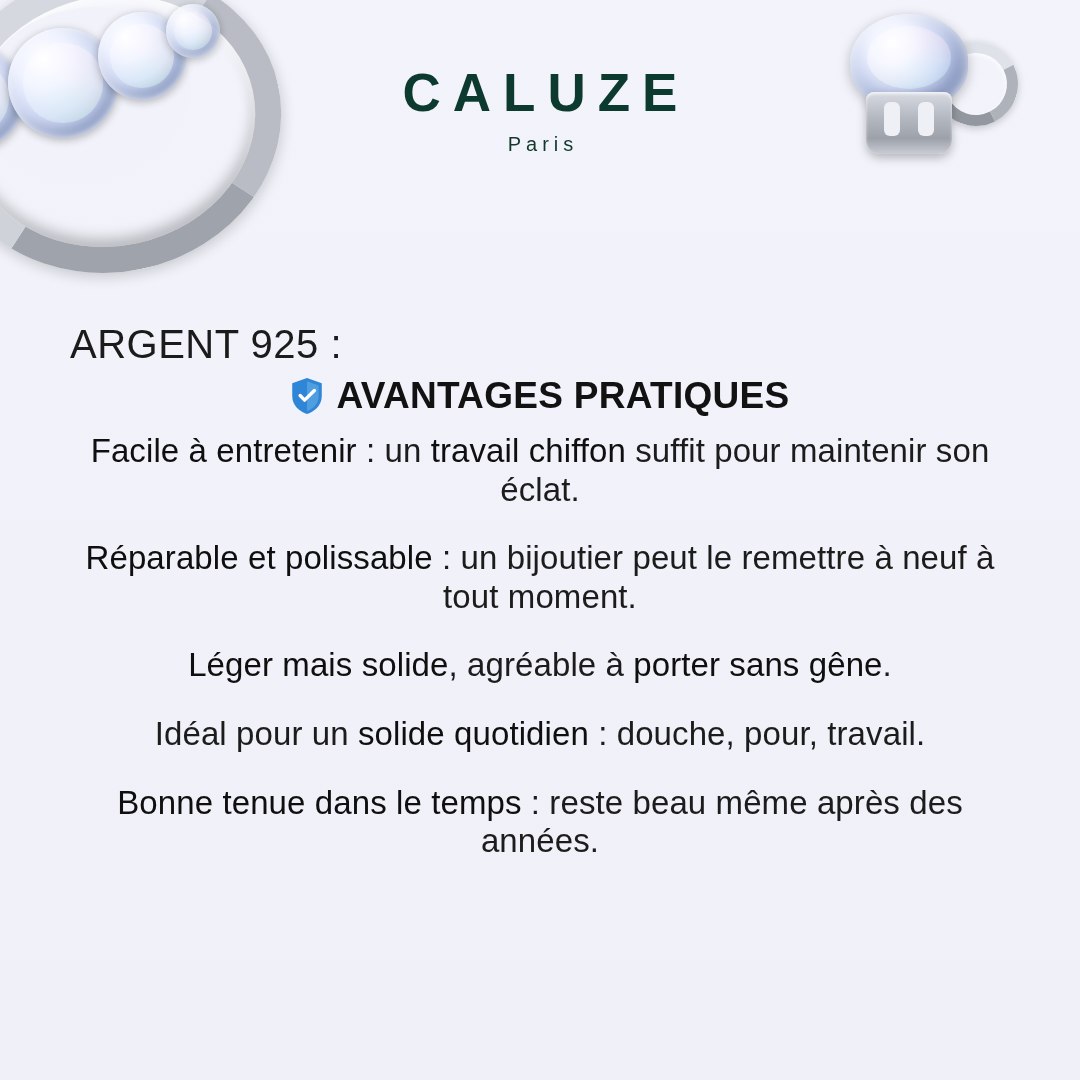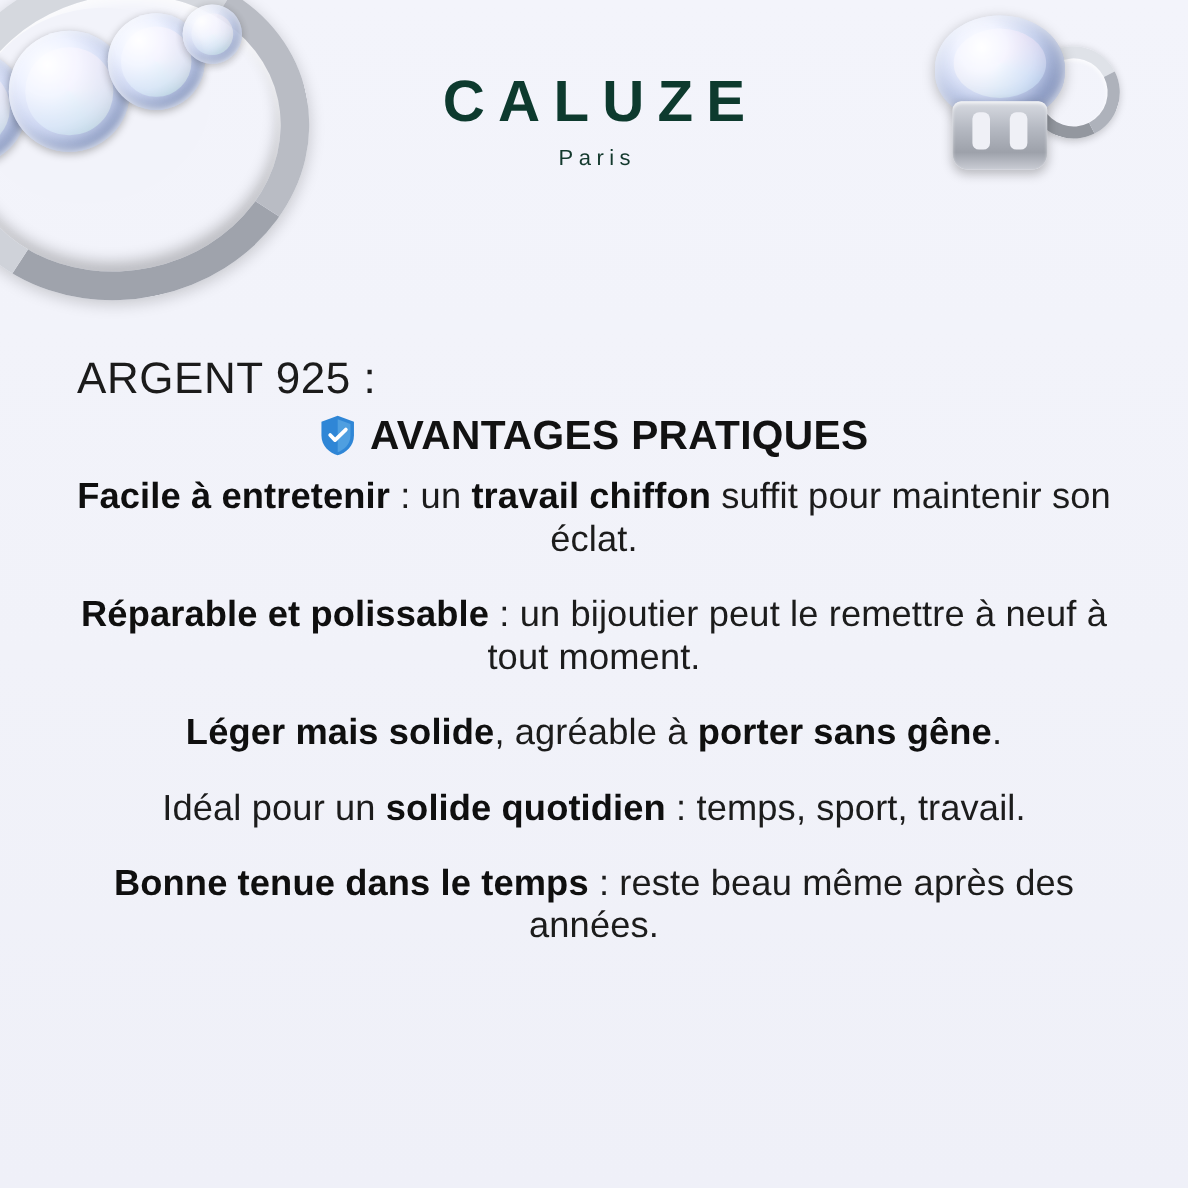--- a/index.html
+++ b/index.html
@@ -219,21 +219,21 @@
     right: 60px;
     text-align: center;
   }
   .benefit {
     font-size: 33px;
     line-height: 1.17;
     color: #1c1c1c;
     margin-bottom: 30px;
     letter-spacing: .1px;
   }
-  .benefit b { font-weight: 700; color: #0f0f0f; }
+  .benefit b { font-weight: 400; color: #0f0f0f; }
 </style>
 </head>
 <body>
 
 <div class="canvas">
 
   <div class="jewel ring-wrap">
     <div class="ring-band"></div>
     <div class="ring-hole"></div>
     <div class="gem gem1"></div>
@@ -265,17 +265,17 @@
         </svg>
       </span>
       <span>AVANTAGES PRATIQUES</span>
     </div>
   </div>
 
   <div class="benefits" id="benefits">
       <div class="benefit"><b>Facile à entretenir</b><span> : un </span><b>travail chiffon</b><span> suffit pour maintenir son éclat.</span></div>
       <div class="benefit"><b>Réparable et polissable</b><span> : un bijoutier peut le remettre à neuf à tout moment.</span></div>
       <div class="benefit"><b>Léger mais solide</b><span>, agréable à </span><b>porter sans gêne</b><span>.</span></div>
-      <div class="benefit"><span>Idéal pour un </span><b>solide quotidien</b><span> : temps, sport, travail.</span></div>
+      <div class="benefit"><span>Idéal pour un </span><b>solide quotidien</b><span> : douche, pour, travail.</span></div>
       <div class="benefit"><b>Bonne tenue dans le temps</b><span> : reste beau même après des années.</span></div>
     </div>
 
 </div>
 
 </body></html>

